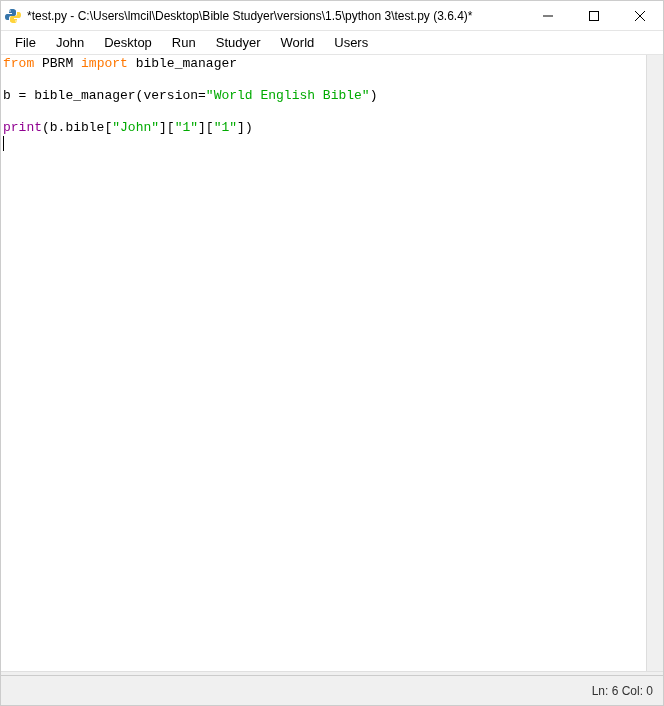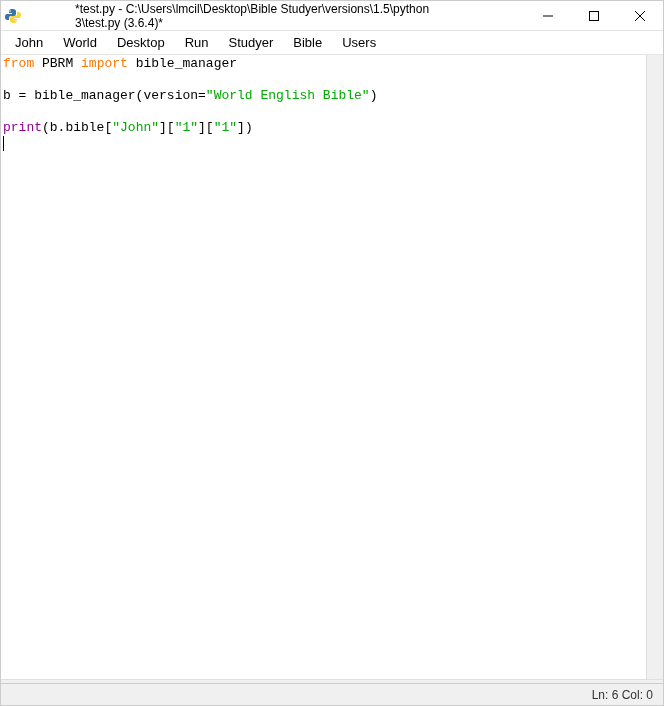--- a/index.html
+++ b/index.html
@@ -17,21 +17,20 @@
       flex-direction: column;
       border: 1px solid #ccc;
     }
     .titlebar {
       height: 30px;
       background: #fff;
       display: flex;
       align-items: center;
       padding-left: 4px;
       border-bottom: 1px solid #e5e5e5;
-      gap: 48px;
     }
     .titlebar-icon {
       width: 16px;
       height: 16px;
       margin-right: 6px;
       display: flex;
       align-items: center;
       justify-content: center;
     }
     .titlebar-text {
@@ -91,21 +90,21 @@
     .tok-builtin { color: #900090; }
     .tok-name { color: #000; }
     .cursor-line {
       display: inline-block;
       width: 1px;
       height: 15px;
       background: #000;
       vertical-align: text-bottom;
     }
     .statusbar {
-      height: 22px;
+      height: 30px;
       background: #f0f0f0;
       border-top: 1px solid #ccc;
       display: flex;
       align-items: center;
       justify-content: flex-end;
       padding-right: 10px;
       font-size: 12px;
       color: #333;
     }
     .statusbar-gap {
@@ -141,26 +140,26 @@
     <div class="win-btn close">
       <svg width="10" height="10" viewBox="0 0 10 10">
           <line x1="0" y1="0" x2="10" y2="10" stroke="#000" stroke-width="1"></line>
           <line x1="10" y1="0" x2="0" y2="10" stroke="#000" stroke-width="1"></line>
         </svg>
     </div>
   </div>
 </div>
 
 <div class="menubar">
+  <div class="menu-item">File</div>
   <div class="menu-item">John</div>
-  <div class="menu-item">World</div>
   <div class="menu-item">Desktop</div>
   <div class="menu-item">Run</div>
   <div class="menu-item">Studyer</div>
-  <div class="menu-item">Bible</div>
+  <div class="menu-item">World</div>
   <div class="menu-item">Users</div>
 </div>
 
 <div class="editor-area">
   <div class="code-editor" tabindex="0"><span class="tok-kw">from</span><span class="tok-name"> PBRM </span><span class="tok-kw">import</span><span class="tok-name"> bible_manager</span>
 
 <span class="tok-name">b = bible_manager(version=</span><span class="tok-str">"World English Bible"</span><span class="tok-name">)</span>
 
 <span class="tok-builtin">print</span><span class="tok-name">(b.bible[</span><span class="tok-str">"John"</span><span class="tok-name">][</span><span class="tok-str">"1"</span><span class="tok-name">][</span><span class="tok-str">"1"</span><span class="tok-name">])</span>
 <span class="cursor-line"></span></div>

